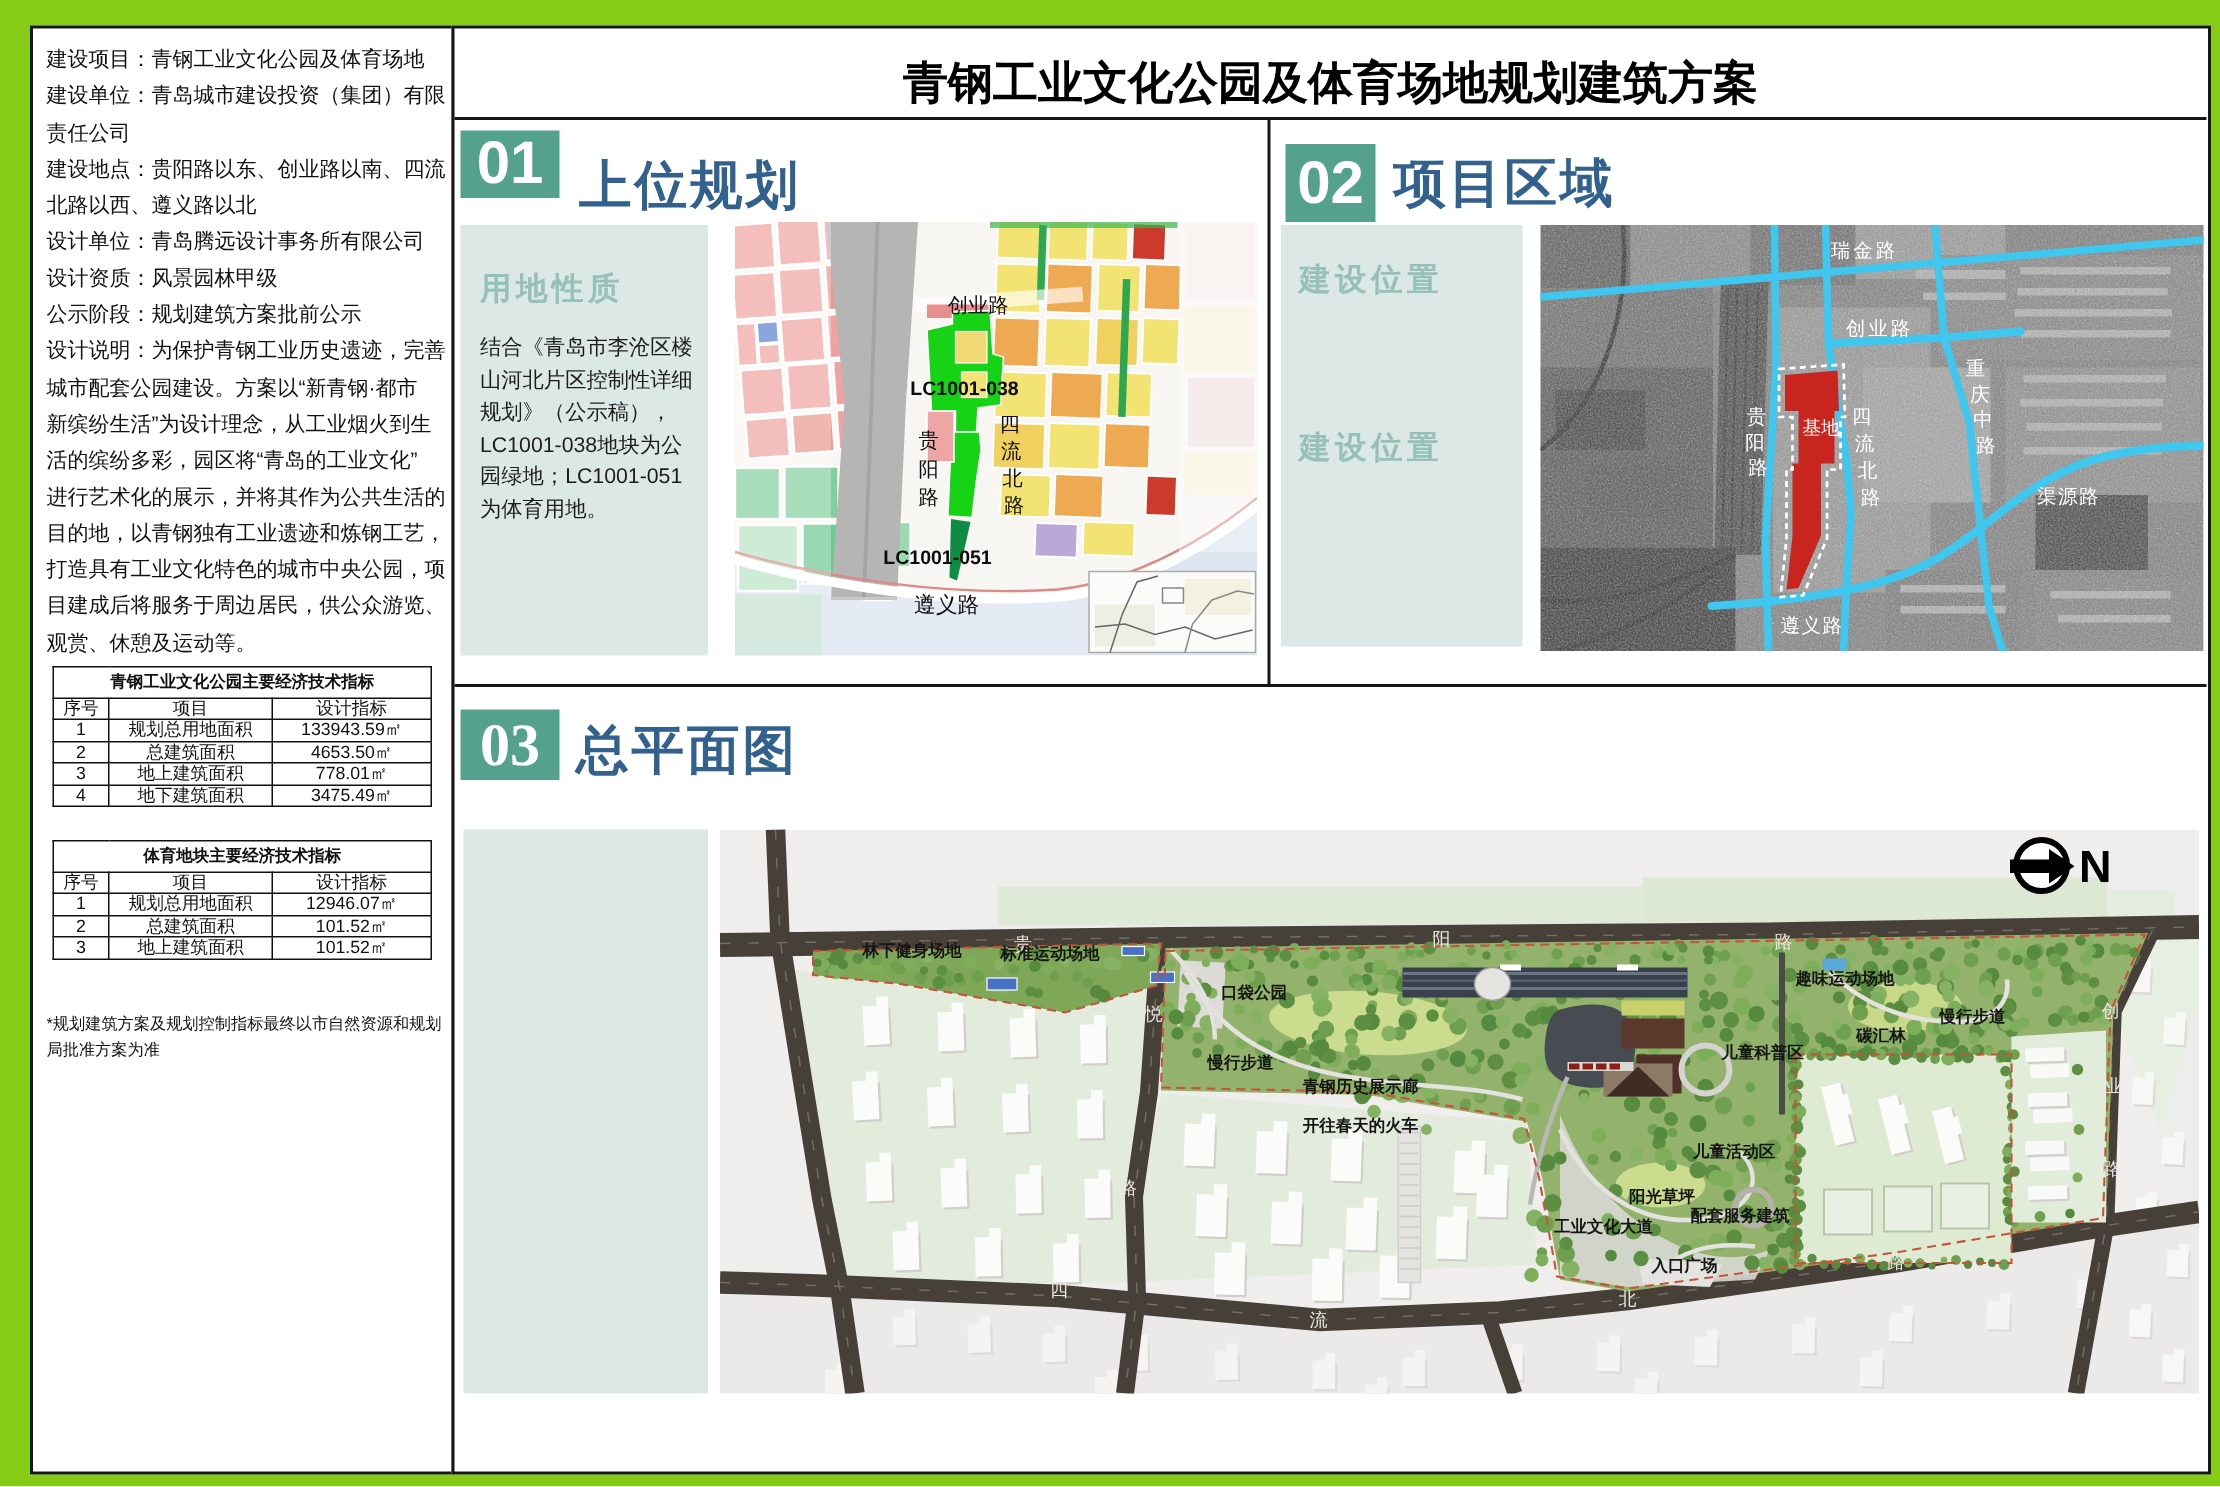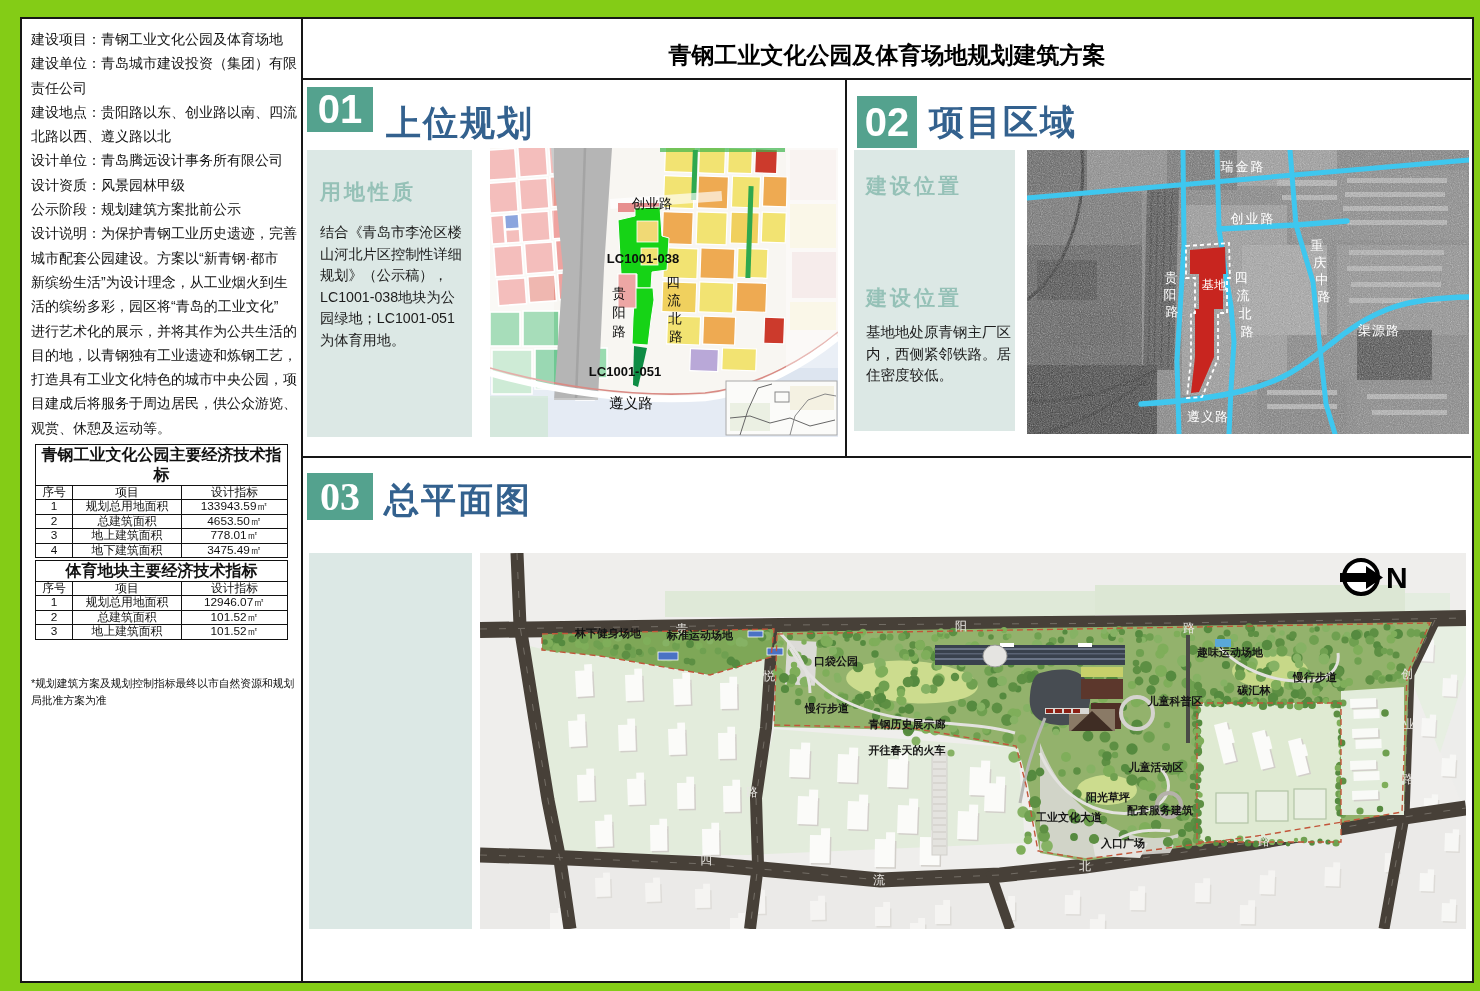--- a/index.html
+++ b/index.html
@@ -11,21 +11,21 @@
   .badge{position:absolute;background:#54a28e;color:#fff;font-weight:bold;
          display:flex;align-items:center;justify-content:center;font-size:40px;}
   .stitle{position:absolute;color:#33618e;font-weight:bold;font-size:35px;letter-spacing:2px;white-space:nowrap;}
   .panel{position:absolute;background:#dce8e5;}
   .phead{color:#95c1b7;font-weight:bold;font-size:21px;letter-spacing:3px;}
   .pbody{color:#1c1c1c;font-size:14.5px;line-height:21.5px;}
   .side{font-size:14px;line-height:24.3px;color:#111;white-space:nowrap;}
   table{border-collapse:collapse;}
   .ttab{position:absolute;font-size:11.8px;color:#111;}
   .ttab td{border:1px solid #111;text-align:center;padding:0;line-height:13.4px;height:13px;}
-  .ttab .tt{font-weight:bold;font-size:16px;line-height:20px;height:20px;}
+  .ttab .tt{font-weight:bold;font-size:11px;line-height:20px;height:20px;}
 </style>
 </head>
 <body>
 <div id="page">
 
   <div class="box" style="left:20px;top:17px;width:279px;height:962px;"></div>
 
   <div class="abs side" style="left:31px;top:27px;width:262px;">建设项目：青钢工业文化公园及体育场地<br>建设单位：青岛城市建设投资（集团）有限<br>责任公司<br>建设地点：贵阳路以东、创业路以南、四流<br>北路以西、遵义路以北<br>设计单位：青岛腾远设计事务所有限公司<br>设计资质：风景园林甲级<br>公示阶段：规划建筑方案批前公示<br>设计说明：为保护青钢工业历史遗迹，完善<br>城市配套公园建设。方案以“新青钢·都市<br>新缤纷生活”为设计理念，从工业烟火到生<br>活的缤纷多彩，园区将“青岛的工业文化”<br>进行艺术化的展示，并将其作为公共生活的<br>目的地，以青钢独有工业遗迹和炼钢工艺，<br>打造具有工业文化特色的城市中央公园，项<br>目建成后将服务于周边居民，供公众游览、<br>观赏、休憩及运动等。</div>
 
   <table class="ttab" style="left:35px;top:444px;width:253px;">
@@ -94,21 +94,21 @@
 
   <div class="box" style="left:301px;top:17px;width:1169px;height:962px;"></div>
 
   <div class="abs" style="left:303px;top:78px;width:1168px;height:2px;background:#161616;"></div>
 
   <div class="abs" style="left:845px;top:80px;width:2px;height:377px;background:#161616;"></div>
 
   <div class="abs" style="left:303px;top:456px;width:1168px;height:2px;background:#161616;"></div>
 
   <div class="abs" style="left:303px;top:17px;width:1168px;height:61px;display:flex;align-items:center;justify-content:center;">
-    <span style="font-size:23px;font-weight:bold;color:#000;margin-top:16px;">青钢工业文化公园及体育场地规划建筑方案</span>
+    <span style="font-size:30px;font-weight:bold;color:#000;margin-top:16px;">青钢工业文化公园及体育场地规划建筑方案</span>
   </div>
 
   <div class="badge" style="left:307px;top:87px;width:66px;height:45px;text-align:right;">01</div>
 
   <div class="stitle" style="left:386px;top:100px;">上位规划</div>
 
   <div class="panel" style="left:307px;top:150px;width:165px;height:287px;">
 
     <div class="phead" style="position:absolute;left:13px;top:28px;">用地性质</div>
 
@@ -246,21 +246,20 @@
 
   <div class="stitle" style="left:929px;top:99px;">项目区域</div>
 
   <div class="panel" style="left:854px;top:150px;width:161px;height:281px;">
 
     <div class="phead" style="position:absolute;left:12px;top:22px;">建设位置</div>
 
 
     <div class="phead" style="position:absolute;left:12px;top:134px;">建设位置</div>
 
-    <div class="pbody" style="position:absolute;left:12px;top:172px;width:146px;">基地地处原青钢主厂区内，西侧紧邻铁路。居住密度较低。</div>
   </div>
 
   <svg class="abs" style="left:1027px;top:150px;" width="442" height="284" viewBox="0 0 442 284">
     <defs>
       <filter id="grain" x="0" y="0" width="100%" height="100%">
         <feTurbulence type="fractalNoise" baseFrequency="0.9" numOctaves="2" seed="7"></feTurbulence>
         <feColorMatrix type="saturate" values="0"></feColorMatrix>
         <feComponentTransfer>
             <feFuncA type="linear" slope="0.65" intercept="0"></feFuncA>
           </feComponentTransfer>

